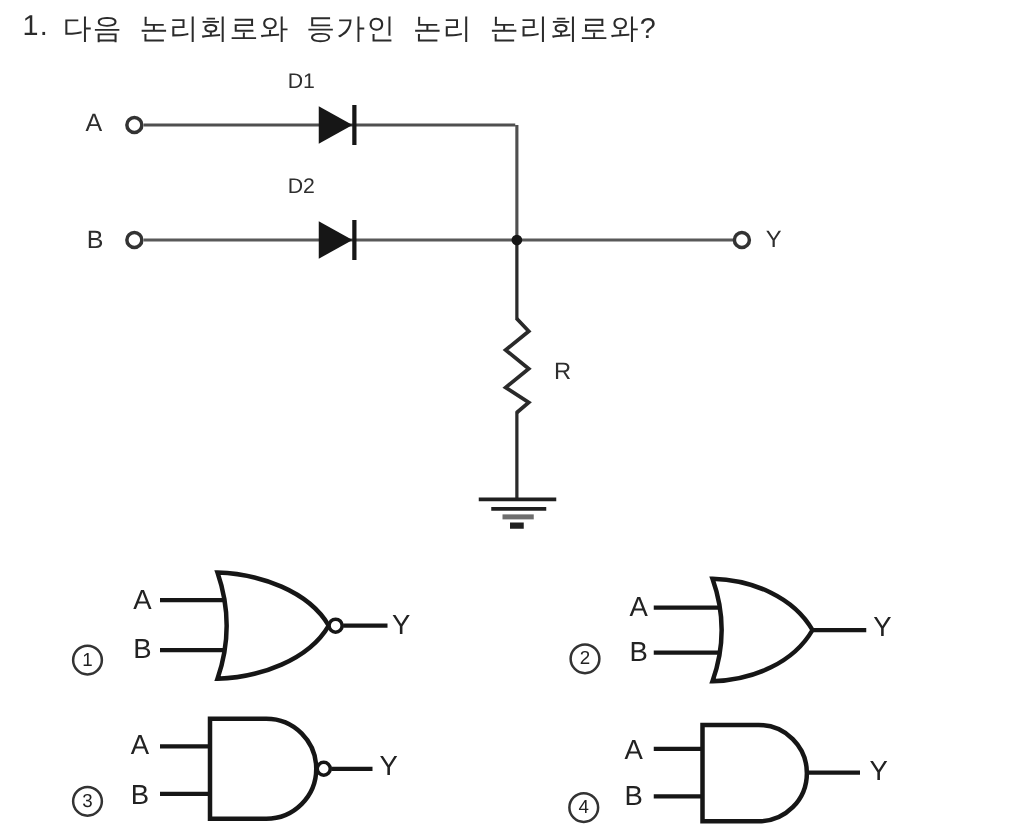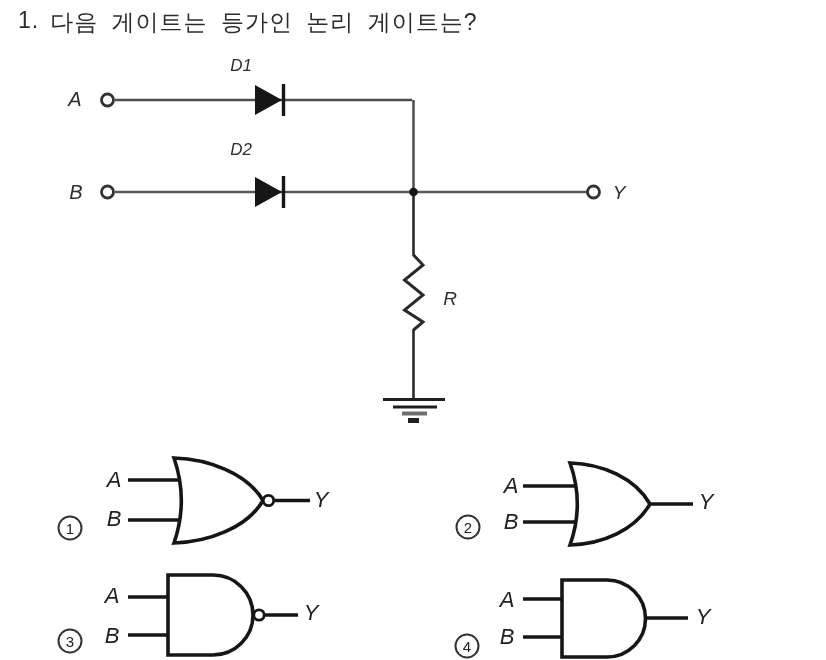--- a/index.html
+++ b/index.html
@@ -8,42 +8,42 @@
     font-family:"Liberation Sans","DejaVu Sans",sans-serif;
   }
   .title{
     position:absolute;left:18px;top:7px;display:flex;gap:11px;
     font-size:23px;color:#2b2b2b;letter-spacing:1px;white-space:nowrap;
   }
   .title .q-text{word-spacing:6px;}
   .fig-svg{position:absolute;left:0;top:0;width:826px;height:660px;}
   .lbl{
     position:absolute;transform:translate(-50%,-50%);
-    color:#2e2e2e;white-space:nowrap;line-height:1;font-style:italic;
+    color:#2e2e2e;white-space:nowrap;line-height:1;
   }
   .f17{font-size:17px;}
   .f19{font-size:19px;}
   .f20{font-size:20px;}
   .f22{font-size:22px;color:#222;}
   .opt-num{
     position:absolute;transform:translate(-50%,-50%);
     width:25px;height:25px;box-sizing:border-box;
     border:2px solid #333;border-radius:50%;
     display:flex;align-items:center;justify-content:center;
     font-size:15px;color:#222;
   }
 </style>
 </head>
 <body>
 
 <div class="page">
 
   <div class="title">
     <span>1.</span>
-    <span class="q-text">다음 게이트는 등가인 논리 게이트는?</span>
+    <span class="q-text">다음 논리회로와 등가인 논리 논리회로와?</span>
   </div>
 
   <svg class="fig-svg" viewBox="0 0 826 660">
 
     <g fill="none">
 
       <path d="M115,100 H412.2 M413.5,100 V192" stroke="#4f4f4f" stroke-width="2.5"></path>
       <path d="M115,192 H587" stroke="#595959" stroke-width="2.5"></path>
       <path d="M413.5,192 V256" stroke="#2a2a2a" stroke-width="2.6"></path>
       <path d="M413.5,329 V399" stroke="#2a2a2a" stroke-width="2.6"></path>

